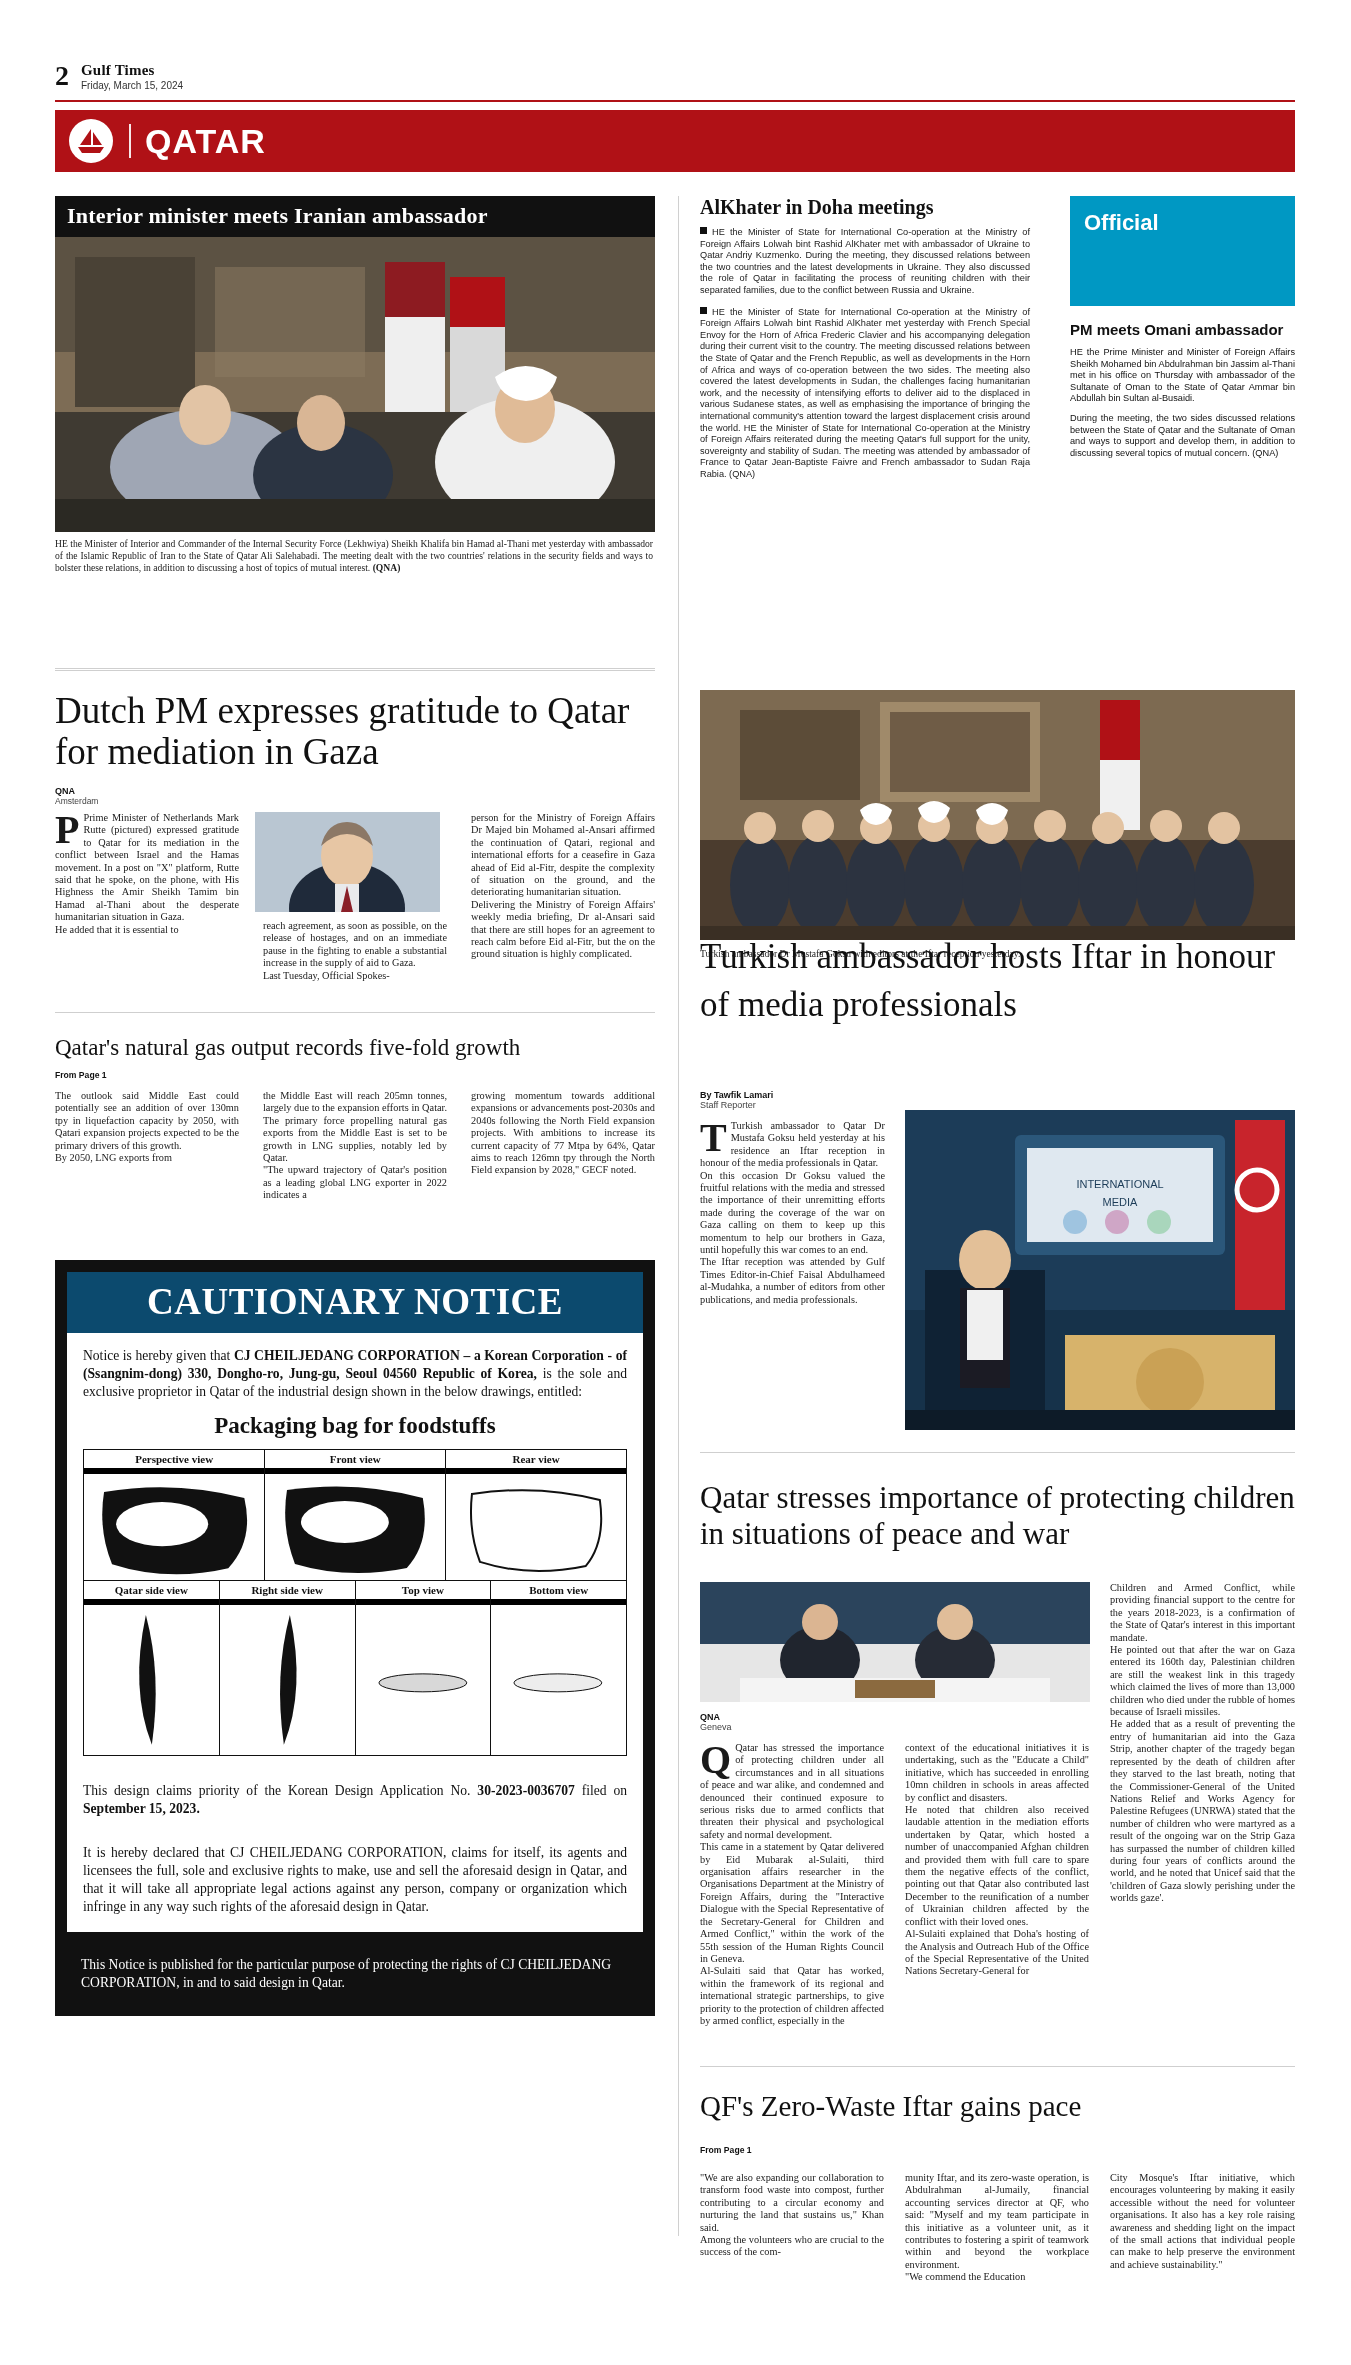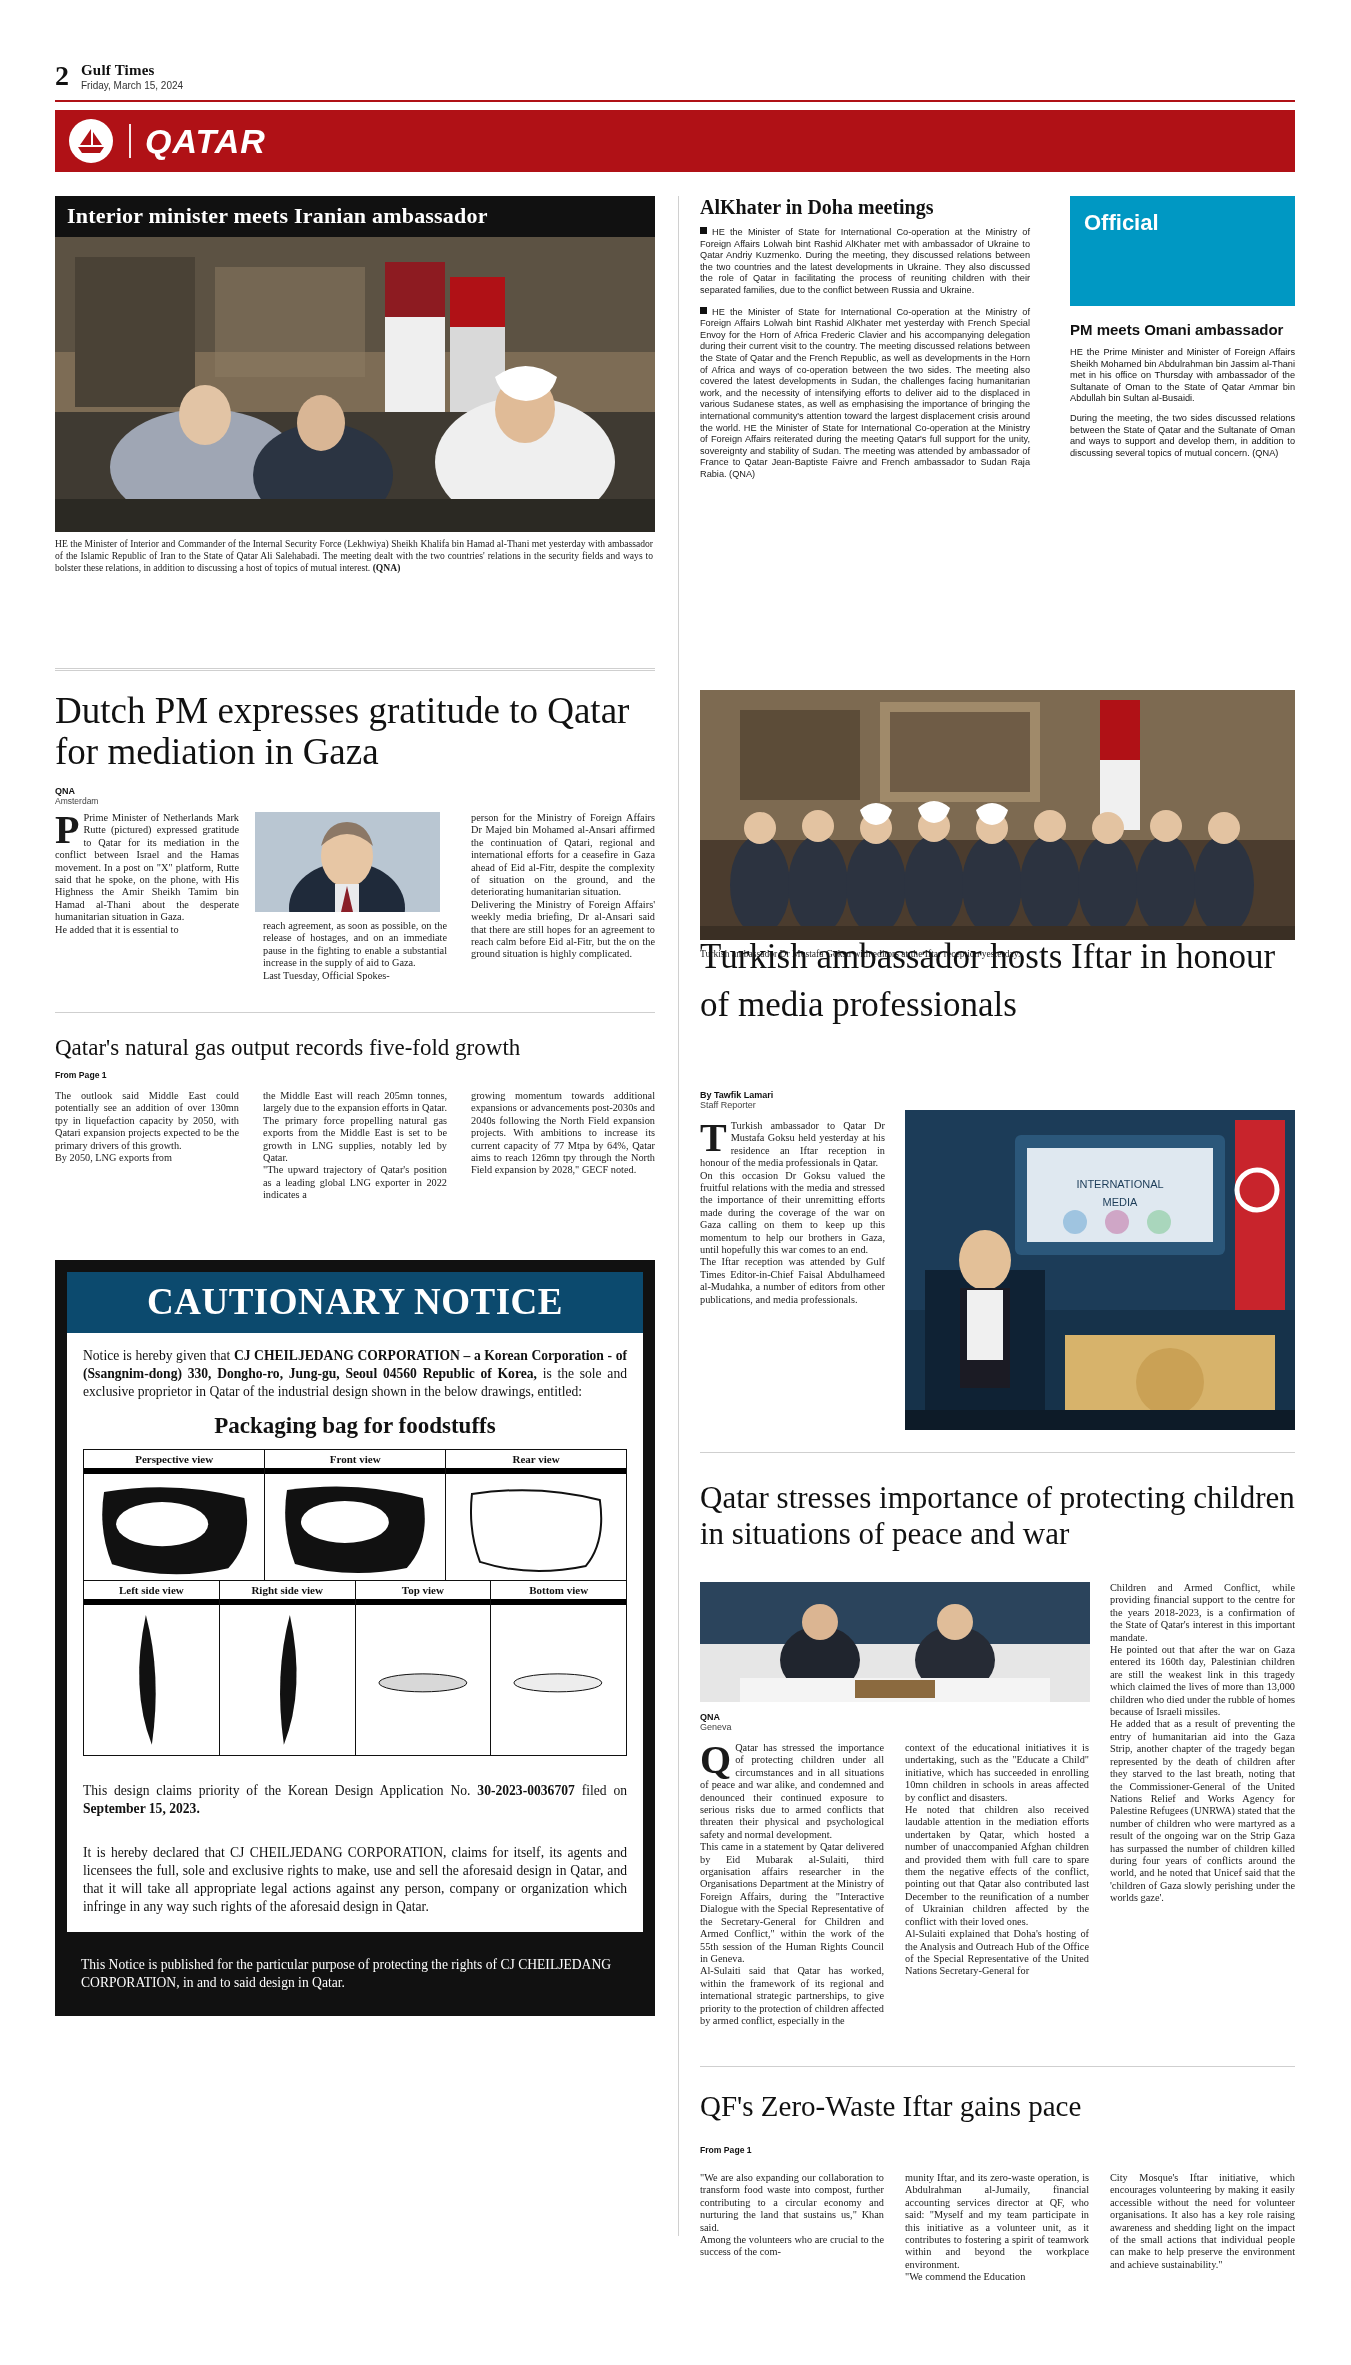--- a/index.html
+++ b/index.html
@@ -15,21 +15,21 @@
 
   
   .masthead { position:absolute; left:55px; top:62px; width:1240px; height:40px; display:flex; align-items:flex-start; }
   .pagenum { font-family:"Liberation Serif", serif; font-size:28px; font-weight:bold; margin-right:12px; line-height:1; }
   .mast-titles { line-height:1.15; }
   .mast-name { font-family:"Liberation Serif", serif; font-weight:bold; font-size:15px; letter-spacing:0.2px; }
   .mast-date { font-family:"Liberation Sans", sans-serif; font-size:10px; color:#333; margin-top:1px; }
   .rule-thin { position:absolute; left:55px; top:100px; width:1240px; height:2px; background:#b01116; }
 
   
-  .section-bar { position:absolute; left:55px; top:110px; width:1240px; height:62px; background:#b01116; display:flex; align-items:center;font-style:italic; }
+  .section-bar { position:absolute; left:55px; top:110px; width:1240px; height:62px; background:#b01116; display:flex; align-items:center; }
   .logo-circle { width:44px; height:44px; border-radius:50%; background:#fff; margin-left:14px; display:flex; align-items:center; justify-content:center; }
   .logo-circle svg { display:block; }
   .sec-divider { width:2px; height:34px; background:#fff; margin:0 14px 0 16px; opacity:.9; }
   .section-title { color:#fff; font-family:"Liberation Sans", sans-serif; font-weight:bold; font-size:34px; letter-spacing:1px; }
   .vline { position:absolute; width:1px; background:#d0d0d0; }
   .hline { position:absolute; height:1px; background:#cfcfcf; }
 
   .headline-serif { font-family:"Liberation Serif", serif; font-weight:normal; }
   .body-col { font-family:"Liberation Serif", serif; font-size:10.3px; line-height:12.4px; text-align:justify; color:#1a1a1a; }
   .caption { font-family:"Liberation Serif", serif; font-size:9.6px; line-height:12px; color:#1a1a1a; text-align:justify; }
@@ -274,21 +274,21 @@
             </div>
           </td>
         </tr>
       </tbody>
         </table>
 
       <table class="grid-table" style="margin-top:-1px;">
         <tbody>
             <tr>
           <td style="width:25%">
-            <div class="gt-label">Left side view</div>
+            <div class="gt-label">Qatar side view</div>
             <div class="gt-cell2">
               <svg class="ph-fill" viewBox="0 0 135 150" preserveAspectRatio="none">
                 <path d="M62 10 q16 60 6 130 q-22 -56 -6 -130z" fill="#111"></path>
               </svg>
             </div>
           </td>
           <td style="width:25%">
             <div class="gt-label">Right side view</div>
             <div class="gt-cell2">
               <svg class="ph-fill" viewBox="0 0 135 150" preserveAspectRatio="none">

